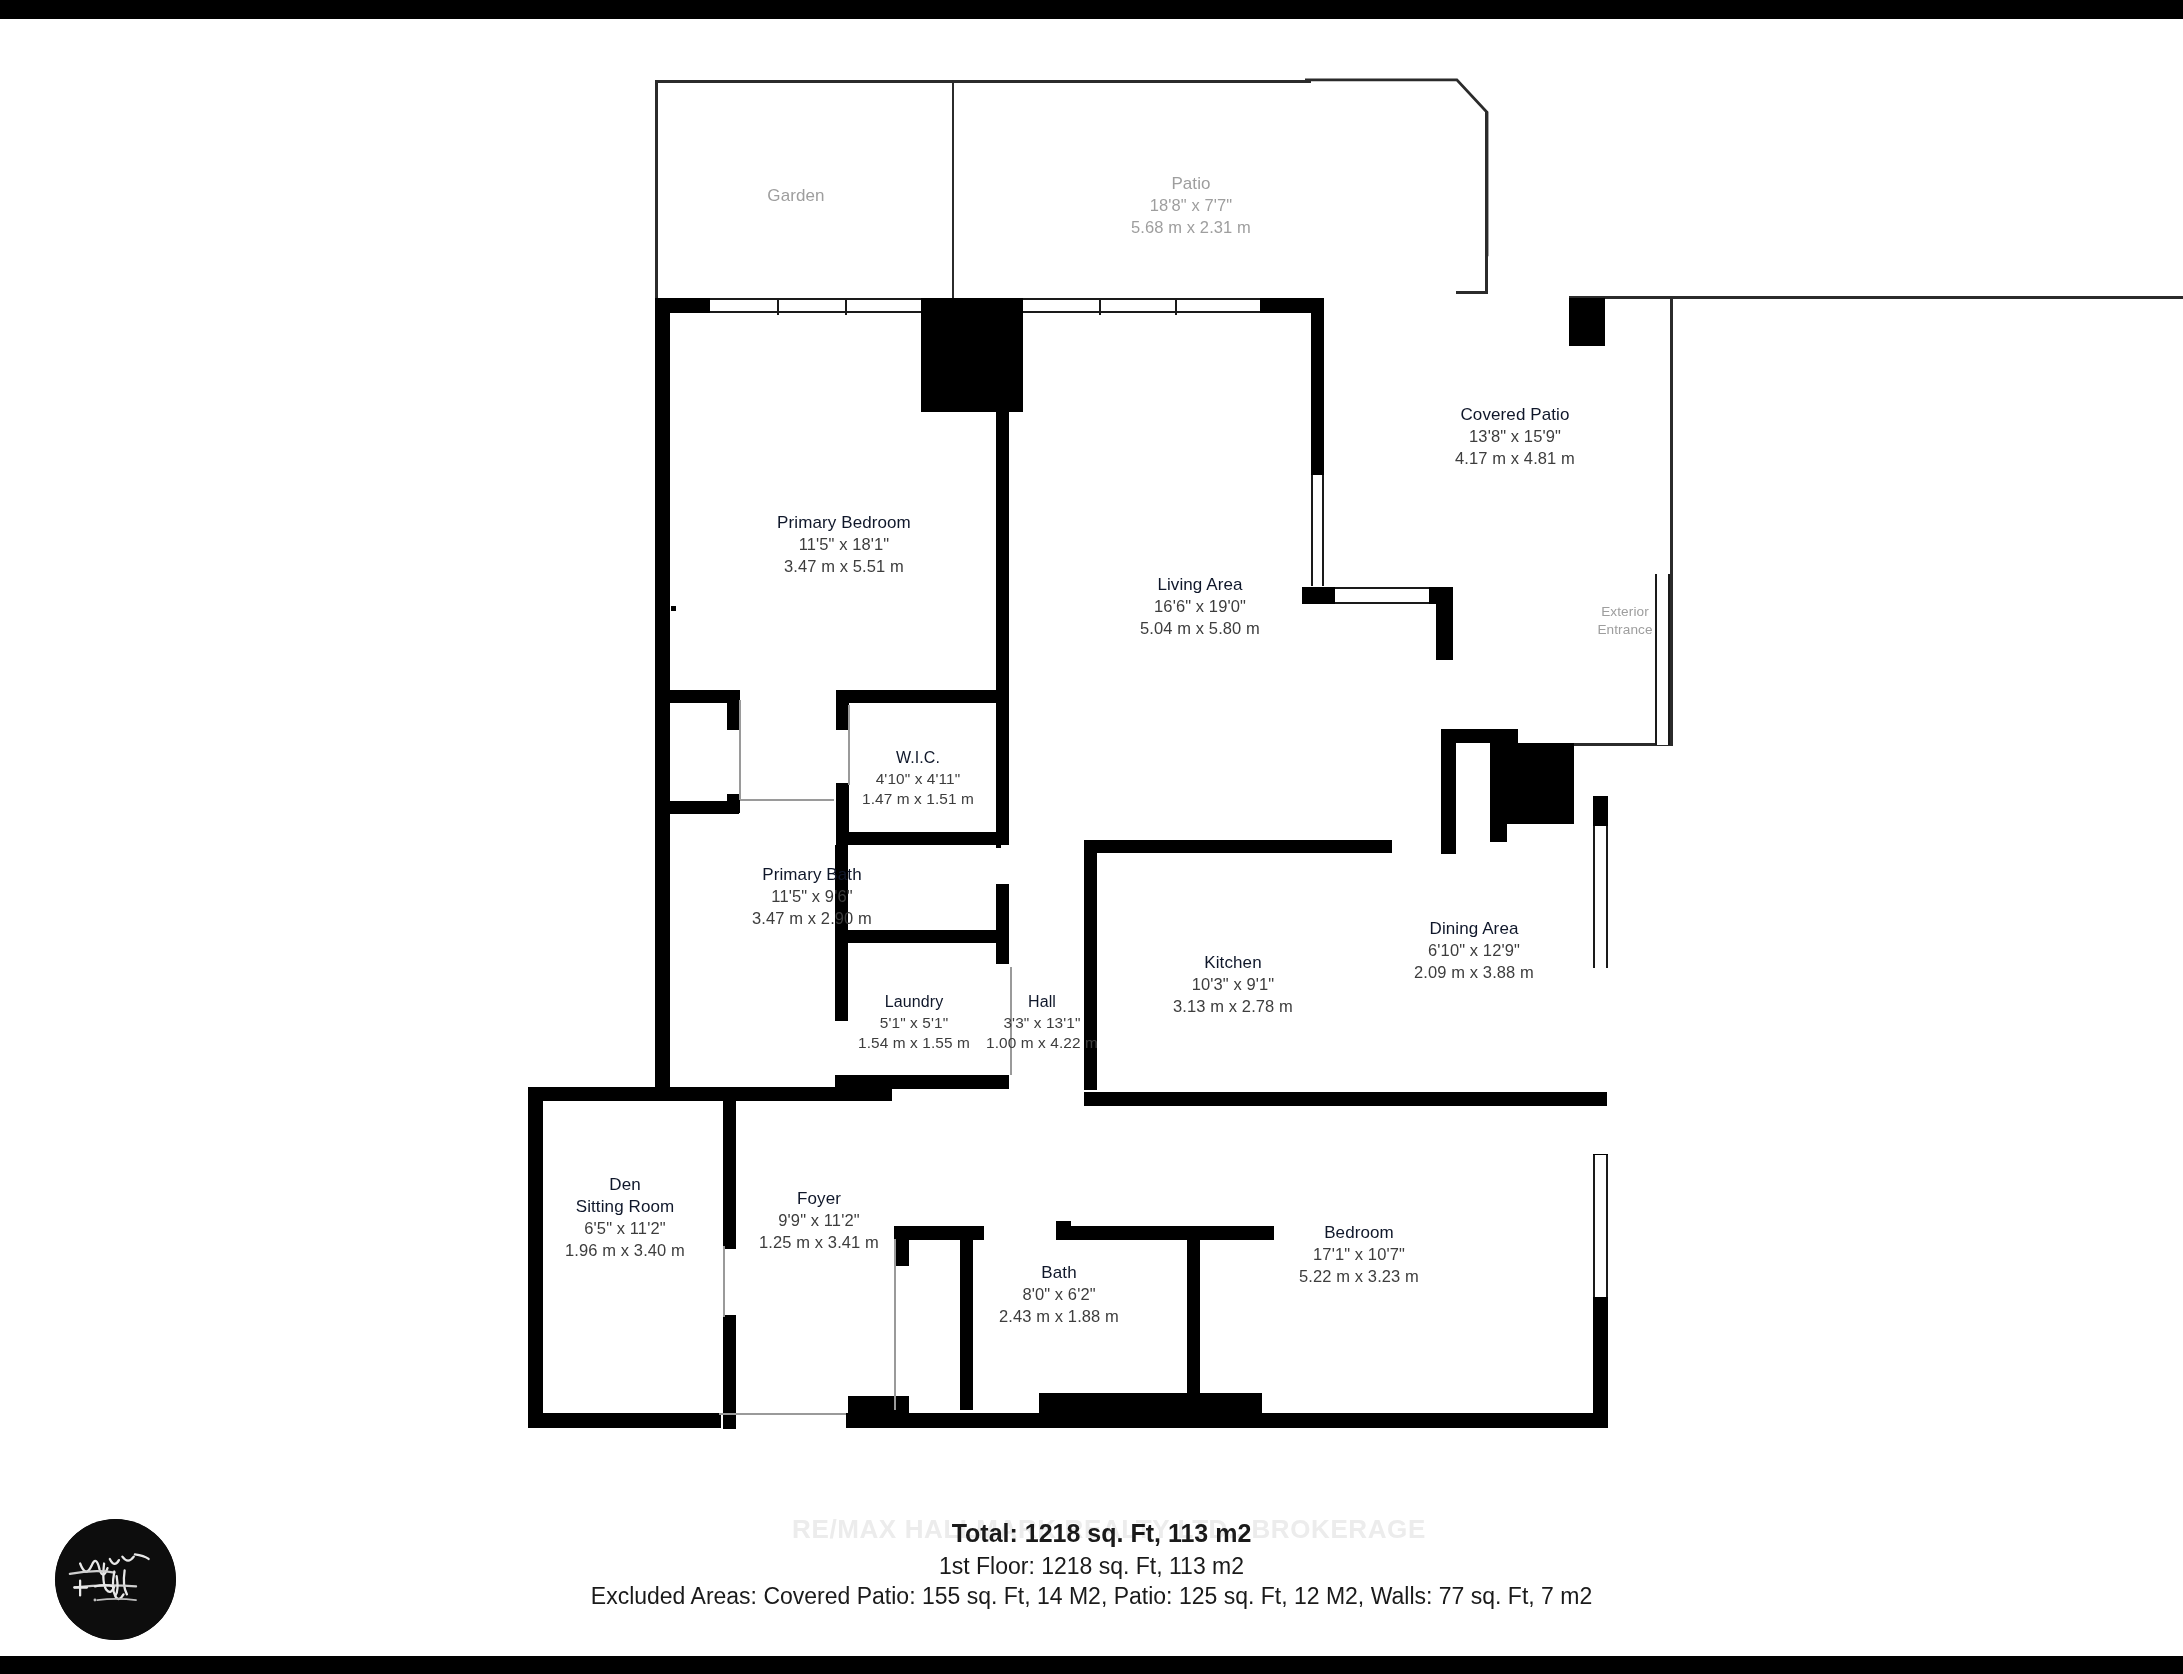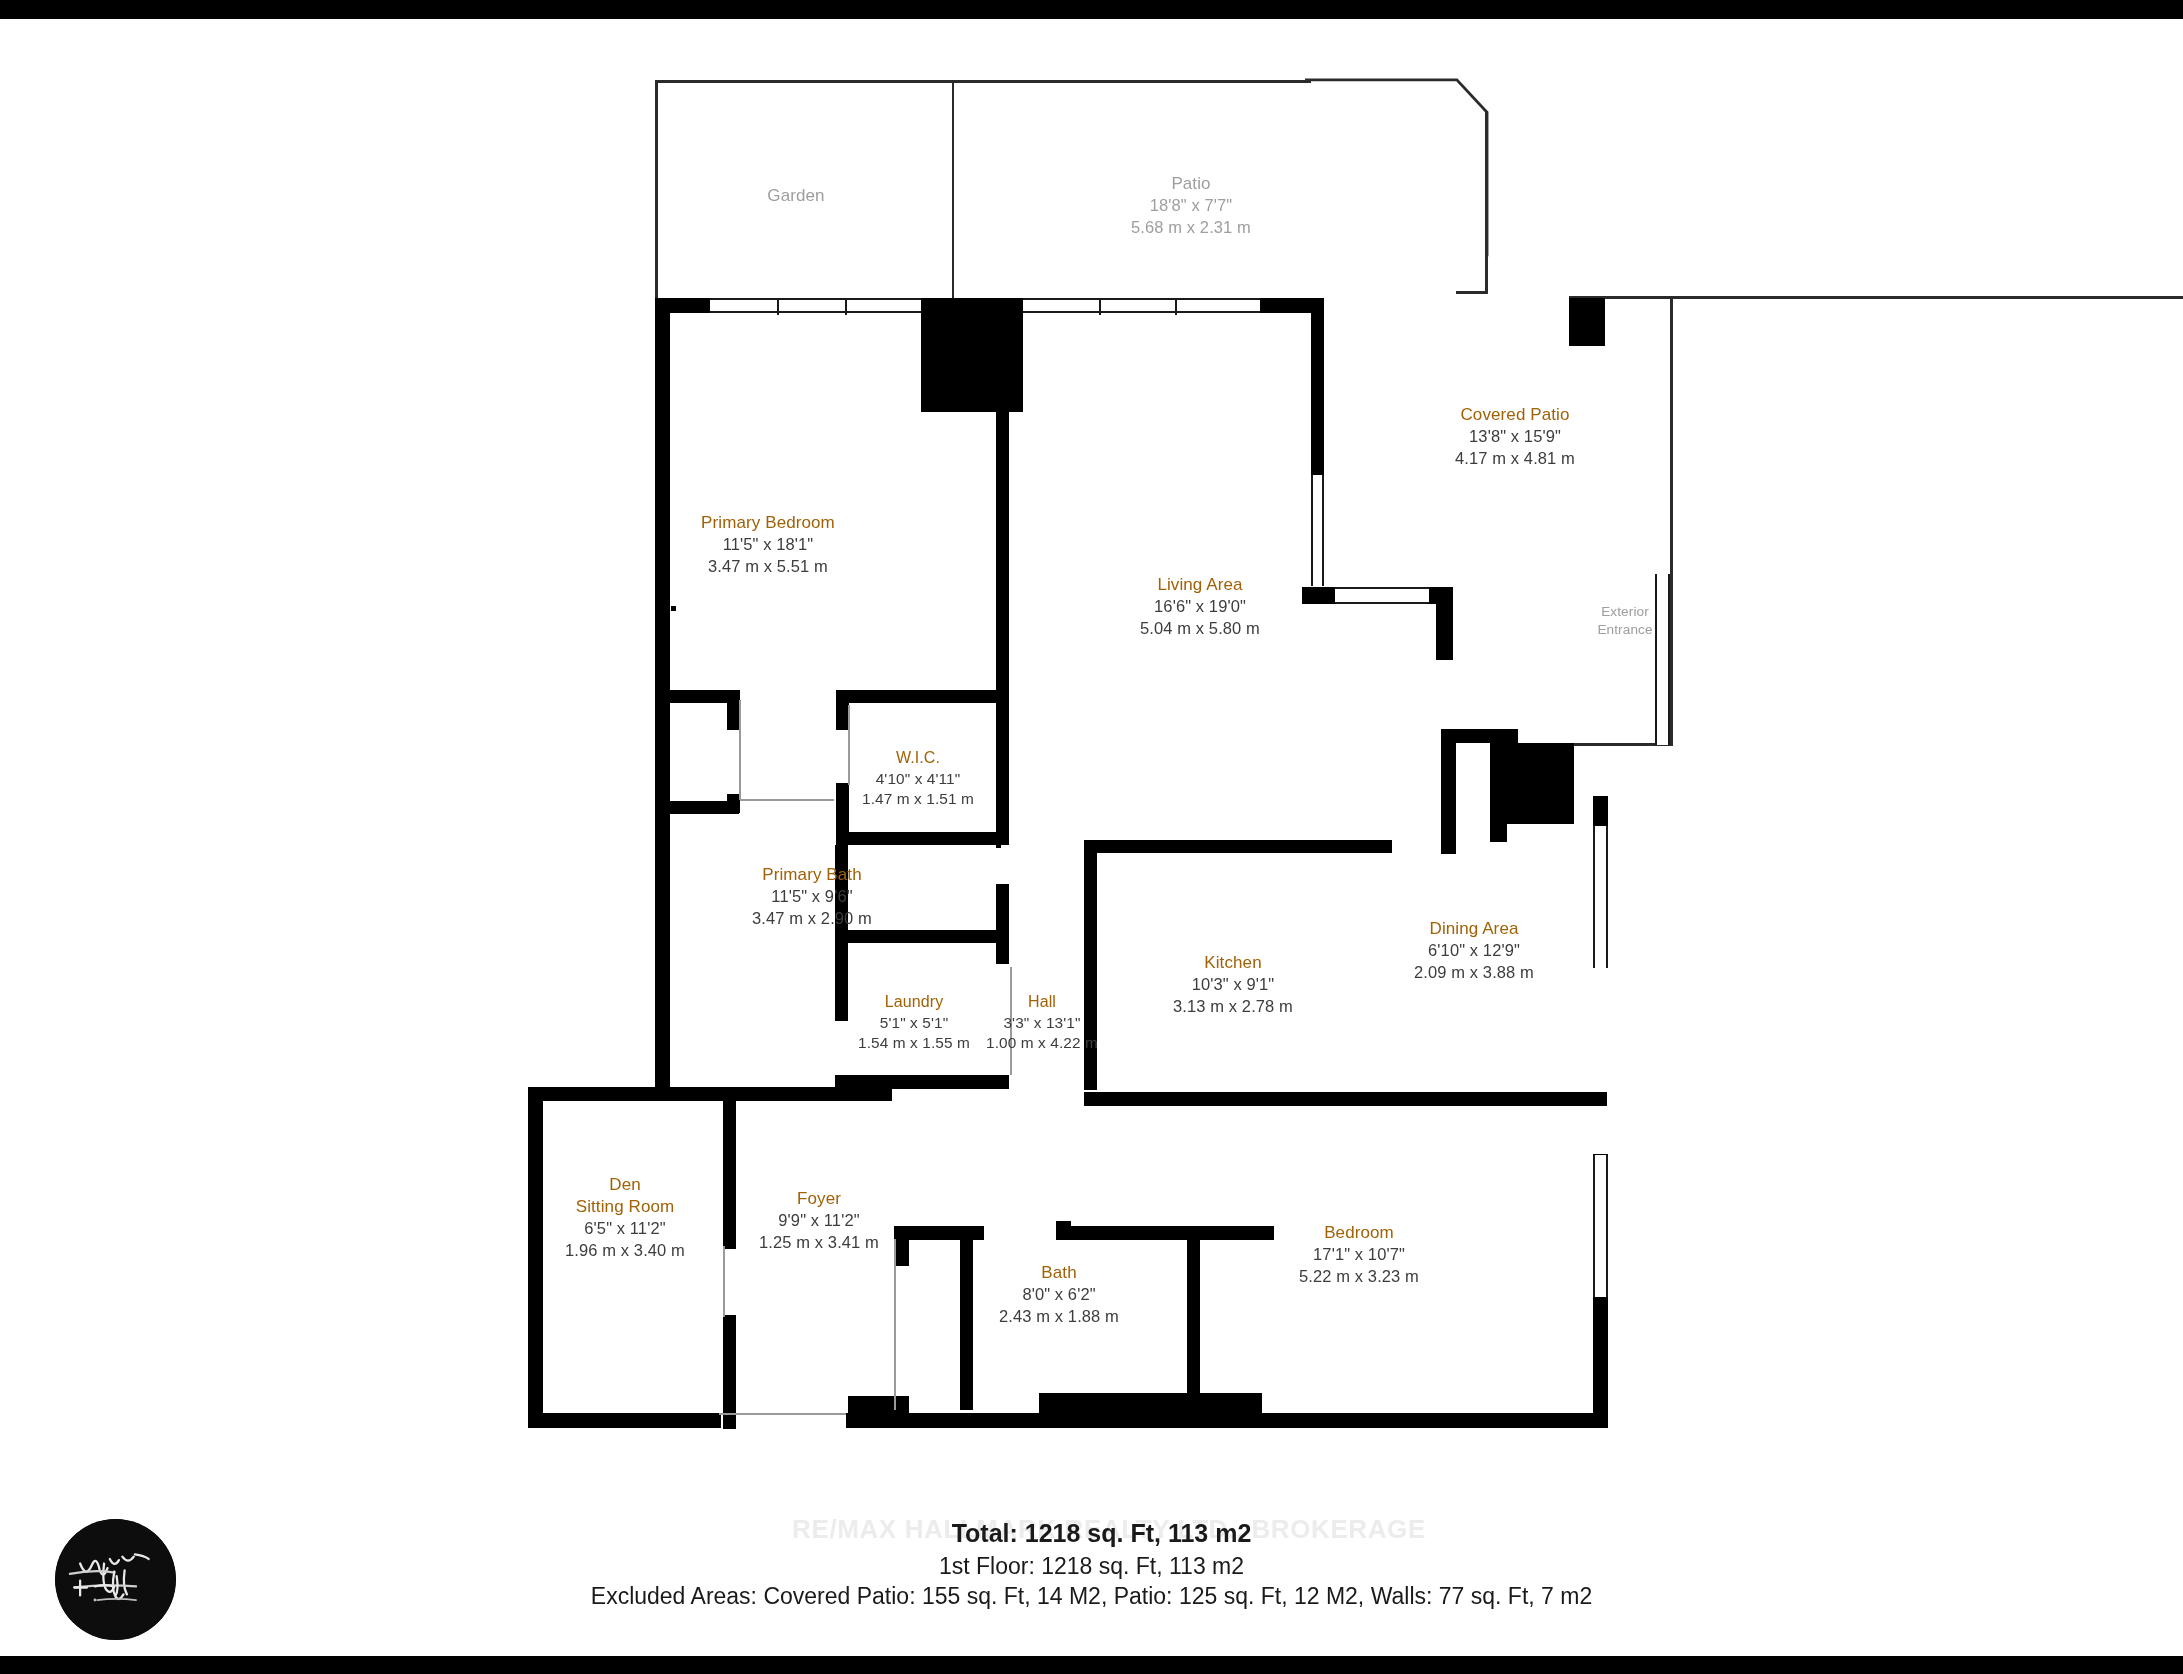--- a/index.html
+++ b/index.html
@@ -73,21 +73,21 @@
     text-align: center;
     color: #3b3b3b;
     line-height: 1.30;
     white-space: nowrap;
     transform: translateX(-50%);
     letter-spacing: 0.1px;
   }
   .room .rname {
     display: block;
     font-size: 17px;
-    color: #a16207;
+    color: #0f172a;
   }
   .room .rdim {
     display: block;
     font-size: 16.5px;
     color: #3d3d3d;
   }
   .room.small .rname { font-size: 16px; }
   .room.small .rdim  { font-size: 15.4px; }
   .room.tiny .rname  { font-size: 13.6px; }
   .room.faint .rname { color: #9e9e9e; }
@@ -296,21 +296,21 @@
       <span class="rdim">18'8" x 7'7"</span>
       <span class="rdim">5.68 m x 2.31 m</span>
     </div>
 
     <div class="room" style="left:1515px; top:404px;">
       <span class="rname">Covered Patio</span>
       <span class="rdim">13'8" x 15'9"</span>
       <span class="rdim">4.17 m x 4.81 m</span>
     </div>
 
-    <div class="room" style="left:768px; top:512px;">
+    <div class="room" style="left:844px; top:512px;">
       <span class="rname">Primary Bedroom</span>
       <span class="rdim">11'5" x 18'1"</span>
       <span class="rdim">3.47 m x 5.51 m</span>
     </div>
 
     <div class="room" style="left:1200px; top:574px;">
       <span class="rname">Living Area</span>
       <span class="rdim">16'6" x 19'0"</span>
       <span class="rdim">5.04 m x 5.80 m</span>
     </div>

